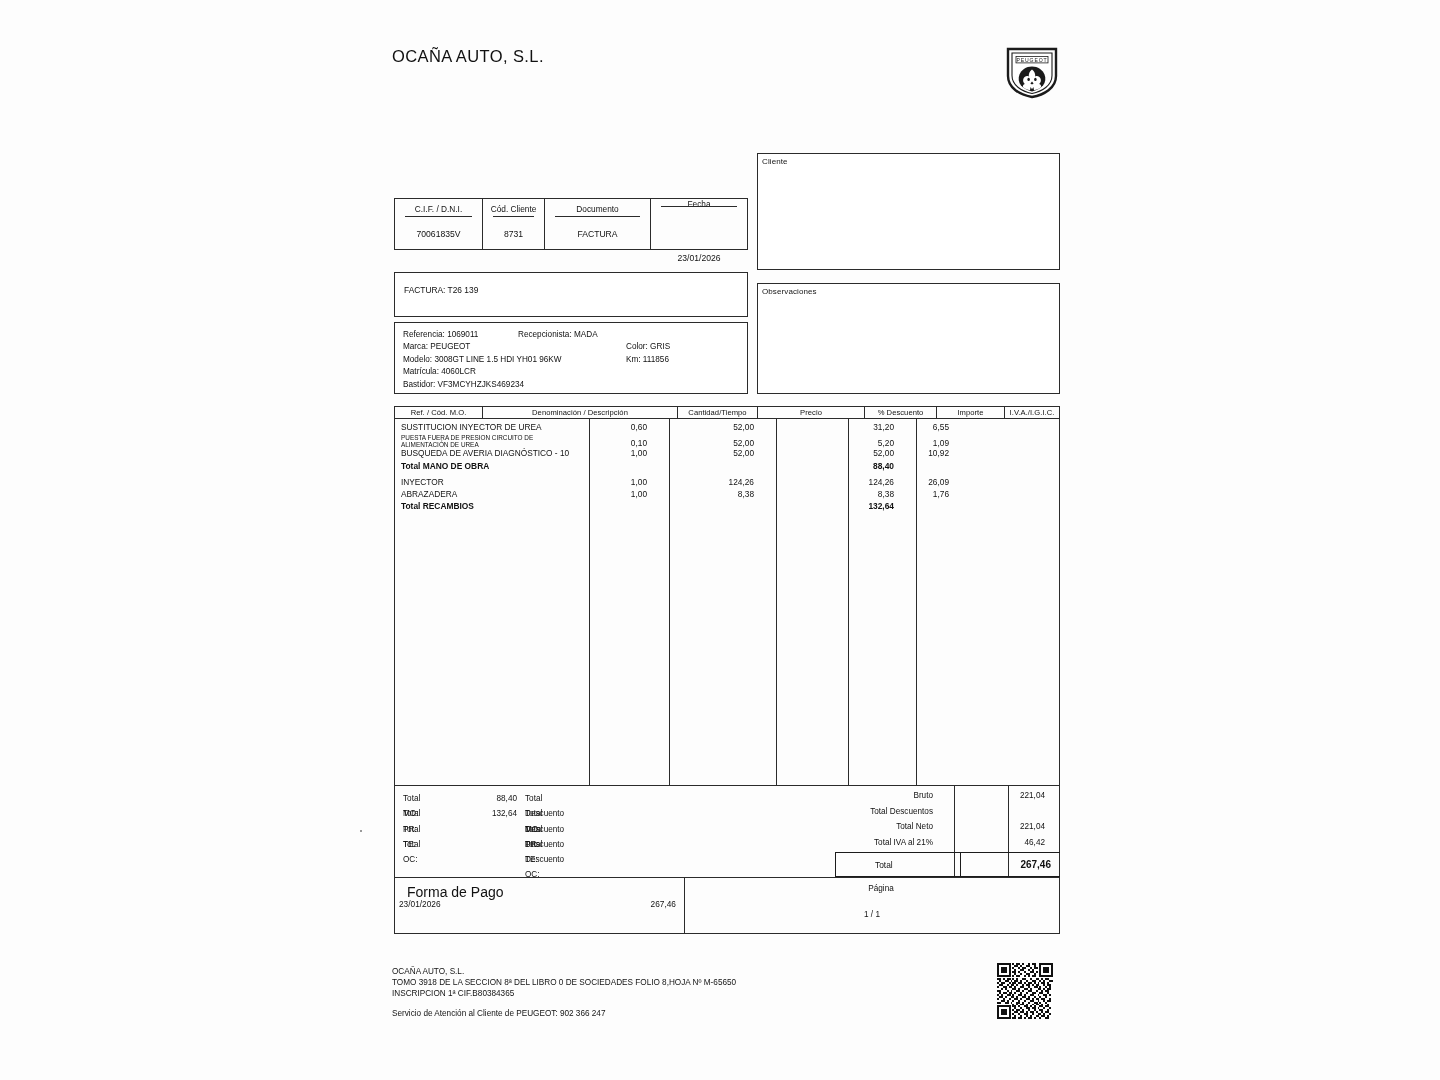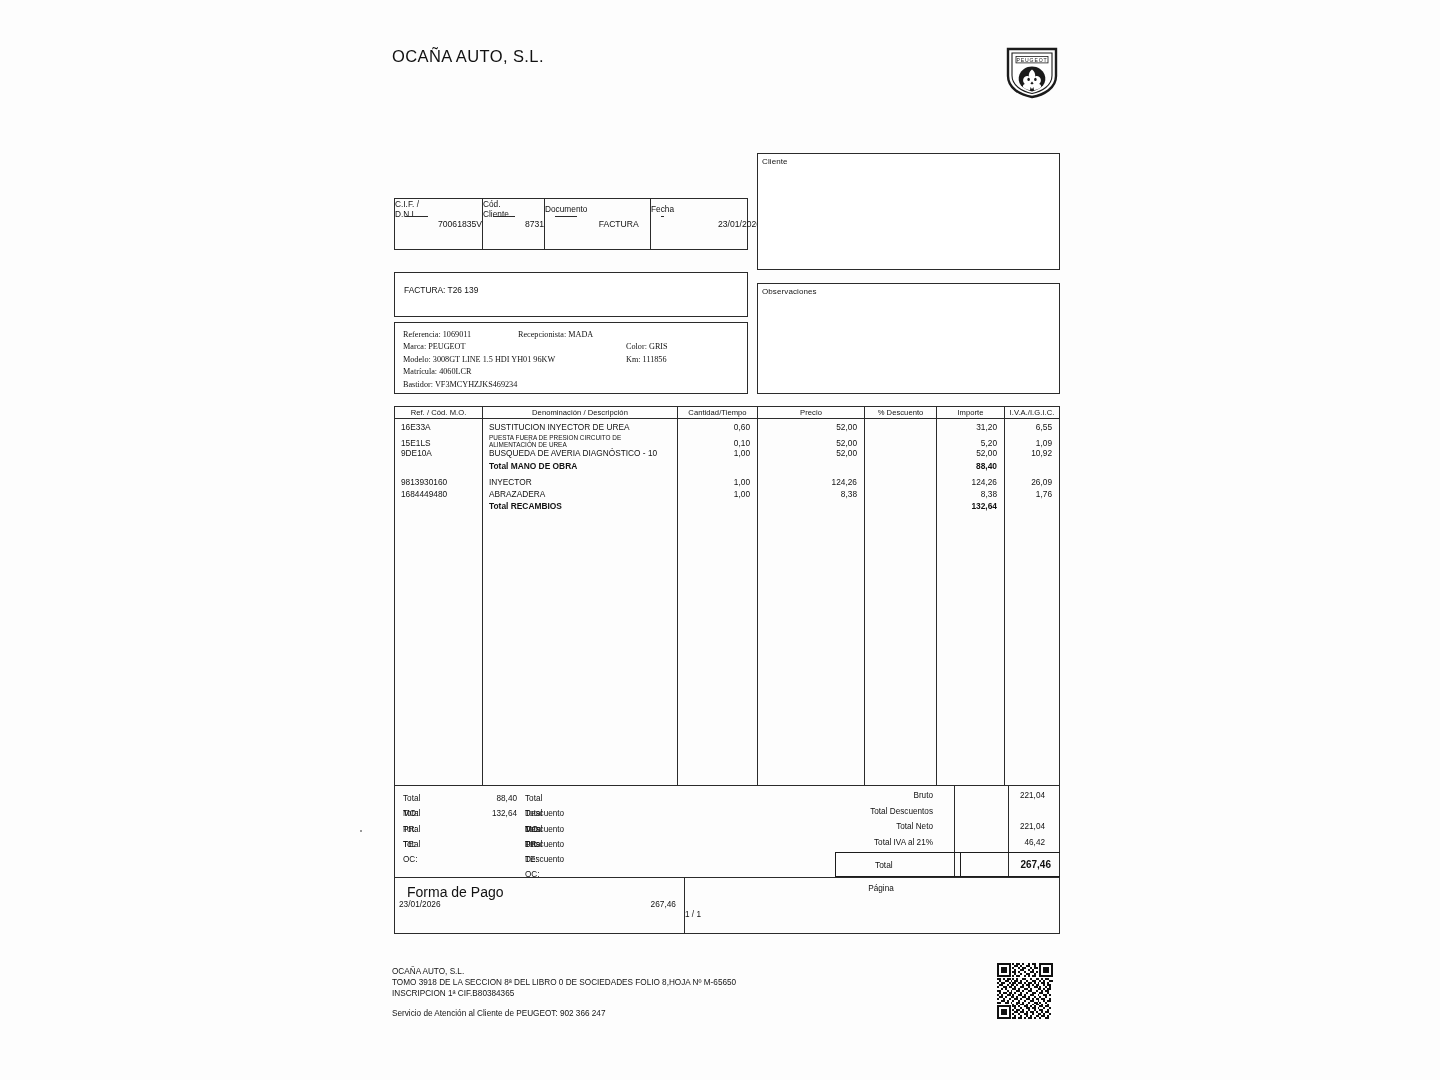--- a/index.html
+++ b/index.html
@@ -71,21 +71,21 @@
     width: 354px;
     height: 52px;
     box-sizing: border-box;
     border: 1px solid #2b2b2b;
     display: flex;
   }
   .dochead .col {
     box-sizing: border-box;
     border-right: 1px solid #2b2b2b;
     display: flex;
-    flex-direction: row;
+    flex-direction: column;
   }
   .dochead .col:last-child { border-right: none; }
   .dochead .c1 { width: 88px; }
   .dochead .c2 { width: 62px; }
   .dochead .c3 { width: 106px; }
   .dochead .c4 { width: 96px; gap: 44px; }
   .dochead .hcell {
     height: 20px;
     display: flex;
     align-items: center;
@@ -135,21 +135,20 @@
     position: absolute;
     left: 403px;
     top: 329px;
     font-size: 8.2px;
     line-height: 12.4px;
     color: #111;
     width: 340px;
   }
   .vehicle-lines .row2 {
     position: relative;
-    font-family: Liberation Serif, serif;
   }
   .vehicle-lines .r-inline {
     position: absolute;
     left: 115px;
   }
   .vehicle-lines .r-right {
     position: absolute;
     left: 223px;
   }
   
@@ -218,21 +217,21 @@
     color: #111;
     white-space: nowrap;
   }
   .cell.small {
     font-size: 6.4px;
     line-height: 7.2px;
     white-space: normal;
   }
   .cell.bold { font-weight: bold; font-size: 8.4px; }
   .cell.l { left: 6px; }
-  .cell.r { right: 7px; text-align: right; }
+  .cell.r { right: 22px; text-align: right; }
   
   .totals {
     position: absolute;
     left: 394px;
     top: 786px;
     width: 666px;
     height: 92px;
     box-sizing: border-box;
     border: 1px solid #2b2b2b;
     border-top: none;
@@ -331,21 +330,21 @@
     position: absolute;
     left: 8px;
     top: 5px;
     width: 296px;
     font-size: 7.8px;
     line-height: 10.4px;
     color: #111;
   }
   .pf-firma { position: absolute; right: 12px; bottom: 4px; font-size: 7.8px; color: #111; }
   .pf-page-label { position: absolute; left: 18px; right: 0; top: 6px; text-align: center; font-size: 8.2px; color: #111; }
-  .pf-page-num { position: absolute; left: 0; right: 0; top: 32px; font-size: 8.2px; color: #111; }
+  .pf-page-num { position: absolute; left: 0; right: 0; top: 32px; text-align: center; font-size: 8.2px; color: #111; }
   
   .legal {
     position: absolute;
     left: 392px;
     top: 966px;
     font-size: 8.2px;
     line-height: 11px;
     color: #131313;
   }
   .legal .spaced { margin-top: 9px; display: block; }
@@ -455,29 +454,20 @@
     <div class="items-head">
       <div class="col-ref">Ref. / Cód. M.O.</div>
       <div class="col-desc">Denominación / Descripción</div>
       <div class="col-qty">Cantidad/Tiempo</div>
       <div class="col-price">Precio</div>
       <div class="col-disc">% Descuento</div>
       <div class="col-imp">Importe</div>
       <div class="col-iva">I.V.A./I.G.I.C.</div>
     </div>
     <div class="items-body">
-      <div class="col-ref">
-        <div class="cells" id="cells-ref">
-            <div class="cell l" style="top: 3px;">16E33A</div>
-            <div class="cell l" style="top: 19.2px;">15E1LS</div>
-            <div class="cell l" style="top: 29.4px;">9DE10A</div>
-            <div class="cell l" style="top: 57.8px;">9813930160</div>
-            <div class="cell l" style="top: 70px;">1684449480</div>
-          </div>
-      </div>
       <div class="col-desc">
         <div class="cells" id="cells-desc">
             <div class="cell l" style="top: 3px;">SUSTITUCION INYECTOR DE UREA</div>
             <div class="cell l small" style="top: 15.2px; width: 178px;">PUESTA FUERA DE PRESION CIRCUITO DE ALIMENTACIÓN DE UREA</div>
             <div class="cell l" style="top: 29.4px;">BUSQUEDA DE AVERIA DIAGNÓSTICO - 10</div>
             <div class="cell l bold" style="top: 41.6px;">Total MANO DE OBRA</div>
             <div class="cell l" style="top: 57.8px;">INYECTOR</div>
             <div class="cell l" style="top: 70px;">ABRAZADERA</div>
             <div class="cell l bold" style="top: 82.2px;">Total RECAMBIOS</div>
           </div>

